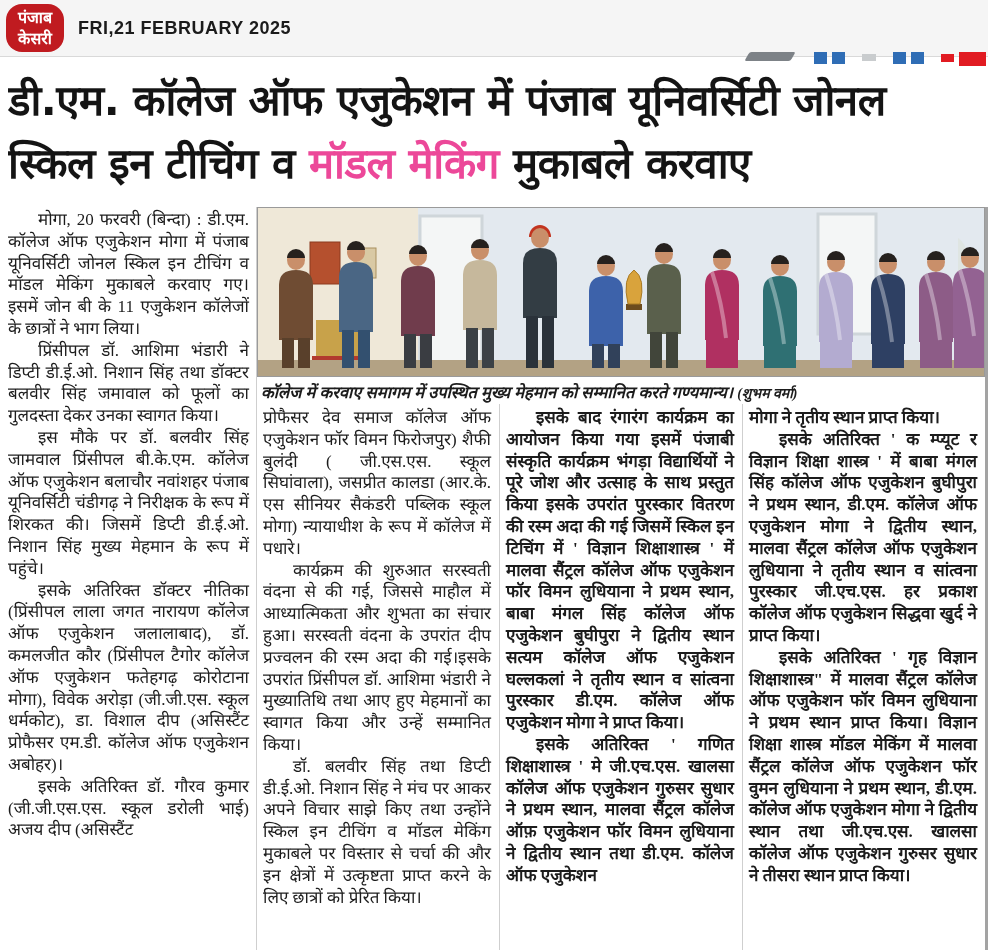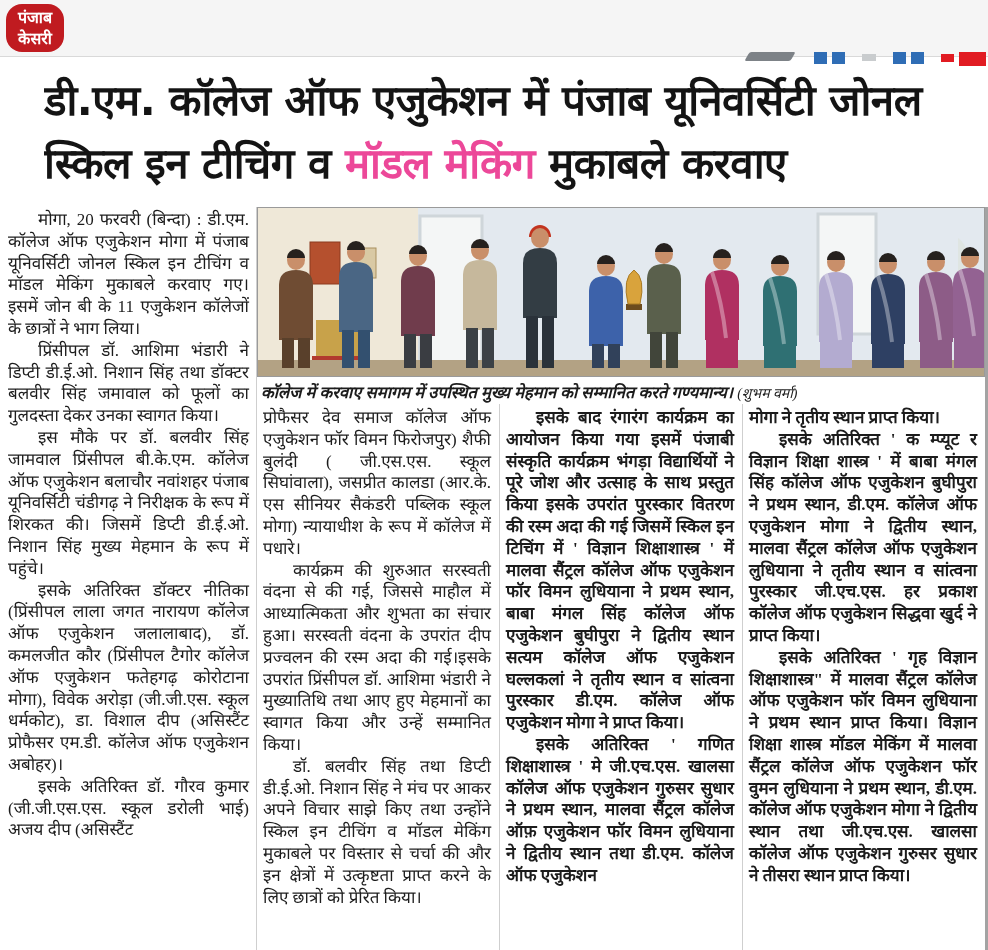--- a/index.html
+++ b/index.html
@@ -26,53 +26,54 @@
   .f-blue   { width:13px; height:12px; background:#2f6db5; }
   .f-blue2  { width:13px; height:12px; background:#2f6db5; margin-right:12px;}
   .f-lgray  { width:14px; height:7px;  background:#c9ccce; margin:2px 12px 0 0; }
   .f-redsm  { width:13px; height:8px;  background:#e11b22; margin-top:2px; }
   .f-redbig { width:27px; height:14px; background:#e11b22; }
 
   
   .headline { padding:12px 8px 6px 8px; font-family:"DejaVu Sans", sans-serif;
               font-weight:800; color:#141414; }
   .hl-line { display:block; font-size:42px; line-height:63px; white-space:nowrap;
-             overflow:hidden; letter-spacing:-0.5px;margin-left:36px; }
+             overflow:hidden; letter-spacing:-0.5px; }
   .hl-red { color:#ec4899; }
 
   
   .content { display:flex; height:745px; overflow:hidden; margin-top:6px;
              border-right:3px solid #a3a3a3; }
   .col { font-size:17px; line-height:21.8px; color:#1c1c1c; text-align:justify; }
   .col p { text-indent:30px; }
   .col p.noindent { text-indent:0; }
   .col1 { width:256px; padding:2px 7px 0 8px; height:745px; overflow:hidden; }
   .rightwrap { flex:1; border-left:1px solid #cfcfcf; display:flex;
                flex-direction:column; }
   .photo { width:100%; height:170px; border:1px solid #9a9a9a; background:#e4eaef;
            overflow:hidden; }
   .photo svg { display:block; }
   .caption { height:27px; padding:3px 6px 0 4px; font-size:16.5px; font-weight:bold;
              font-style:italic; color:#1c1c1c; white-space:nowrap; overflow:hidden; }
-  .caption .credit { font-size:14px; font-weight:normal; }
+  .caption .credit { font-size:14px; font-weight:bold; }
   .three { display:flex; height:547px; overflow:hidden; }
   .three .col { flex:1; padding:3px 8px 0 6px; height:547px; overflow:hidden; }
   .three .col + .col { border-left:1px solid #cfcfcf;font-weight:bold; }
 </style>
 </head>
 <body>
 
 <div class="page">
 
   <header class="topbar">
     <div class="logo">
       <div>पंजाब</div>
       <div>केसरी</div>
     </div>
     <div class="header-text">
+      <div class="date">FRI,21 FEBRUARY 2025</div>
     </div>
   </header>
 
   <div class="masthead-fragment">
     <span class="frag f-swoosh"></span>
     <span class="frag f-blue"></span>
     <span class="frag f-blue2"></span>
     <span class="frag f-lgray"></span>
     <span class="frag f-blue"></span>
     <span class="frag f-blue2"></span>

